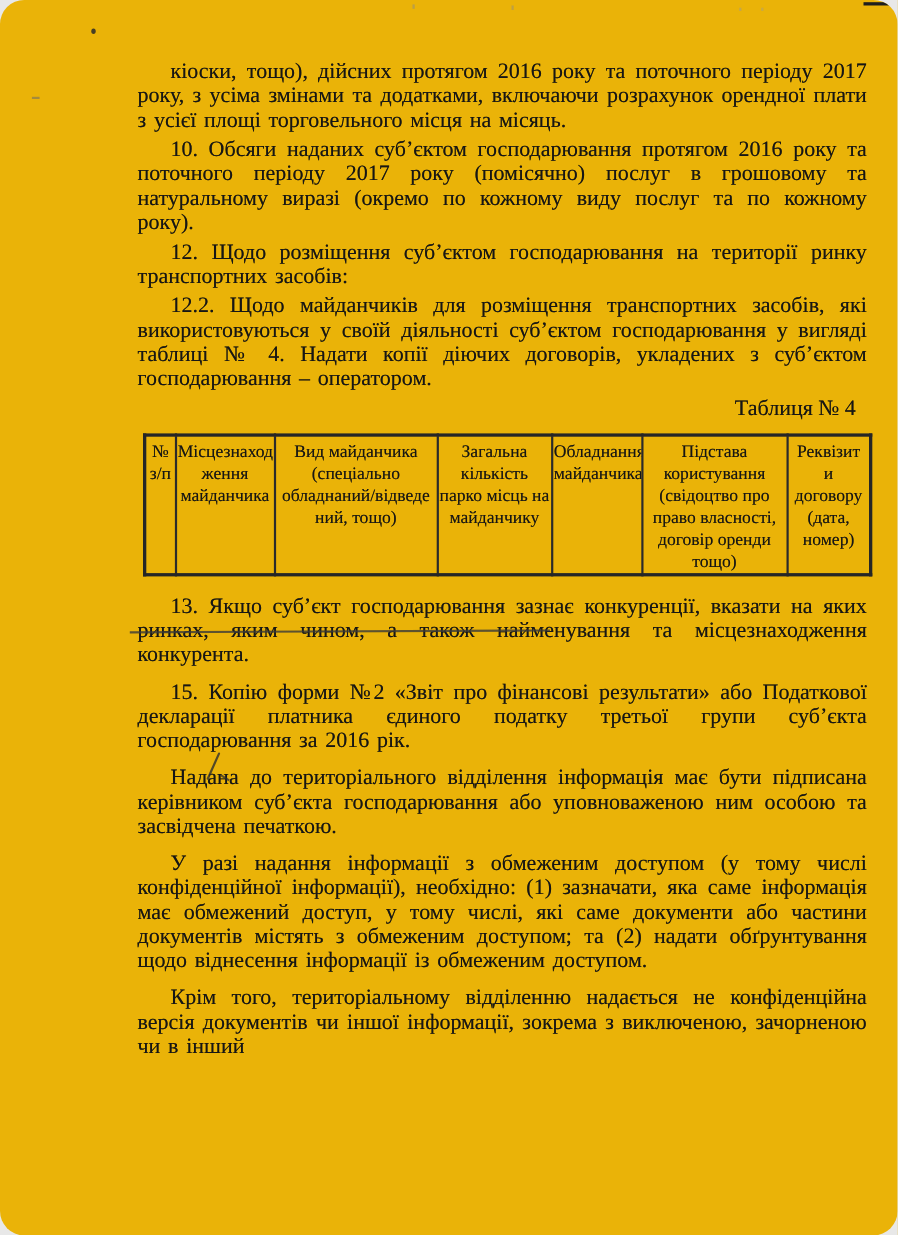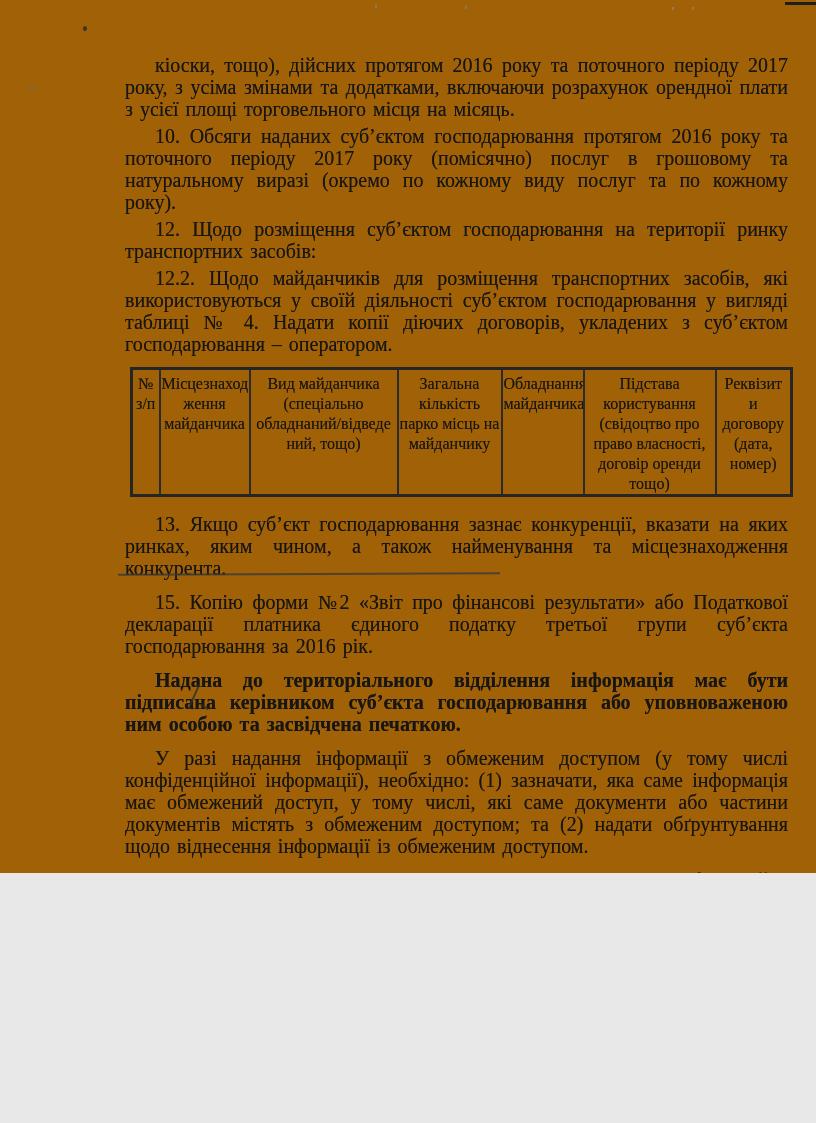--- a/index.html
+++ b/index.html
@@ -1,40 +1,41 @@
 <!DOCTYPE html>
 <html><head>
 <meta charset="utf-8">
 <style>
   html,body{margin:0;padding:0;background:#e8e8e8;}
   .page{
     position:relative;
-    width:816px;height:873px;
+    width:816px;height:1123px;
     margin:0 auto;
-    background:#a16207;
+    background:#eab308;
     color:#161616;
     font-family:"Liberation Serif","DejaVu Serif",serif;
     overflow:hidden;
+    border-radius:22px;
   }
   .content{
     position:absolute;
     left:125px;top:54px;
     width:663px;
   }
   p.para{
     margin:0 0 5px 0;
     font-size:20px;
     line-height:22px;
     text-align:justify;
     text-indent:30px;
     word-spacing:2px;
     text-shadow:0 0 0.4px rgba(0,0,0,0.55);
   }
   p.para.pb{margin-bottom:12px;}
-  p.para.bold{font-weight:700;}
+  p.para.bold{font-weight:400;}
   .table-caption{
     font-size:20px;
     line-height:22px;
     text-align:right;
     margin:0 10px 0 0;
     text-shadow:0 0 0.4px rgba(0,0,0,0.55);
   }
   table.doc-table{
     border-collapse:collapse;
     table-layout:fixed;
@@ -80,20 +81,21 @@
   <div class="artifact speck-2"></div>
   <div class="artifact speck-3"></div>
   <div class="artifact speck-4"></div>
 
   <div class="content">
     <p class="para">кіоски, тощо), дійсних протягом 2016 року та поточного періоду 2017 року, з усіма змінами та додатками, включаючи розрахунок орендної плати з усієї площі торговельного місця на місяць.</p>
     <p class="para">10. Обсяги наданих суб’єктом господарювання протягом 2016 року та поточного періоду 2017 року (помісячно) послуг в грошовому та натуральному виразі (окремо по кожному виду послуг та по кожному року).</p>
     <p class="para">12. Щодо розміщення суб’єктом господарювання на території ринку транспортних засобів:</p>
     <p class="para">12.2. Щодо майданчиків для розміщення транспортних засобів, які використовуються у своїй діяльності суб’єктом господарювання у вигляді таблиці № 4. Надати копії діючих договорів, укладених з суб’єктом господарювання – оператором.</p>
 
+    <div class="table-caption">Таблиця № 4</div>
 
     <table class="doc-table">
       <colgroup>
         <col style="width:28px">
           <col style="width:90px">
           <col style="width:148px">
           <col style="width:104px">
           <col style="width:82px">
           <col style="width:132px">
           <col style="width:76px">

